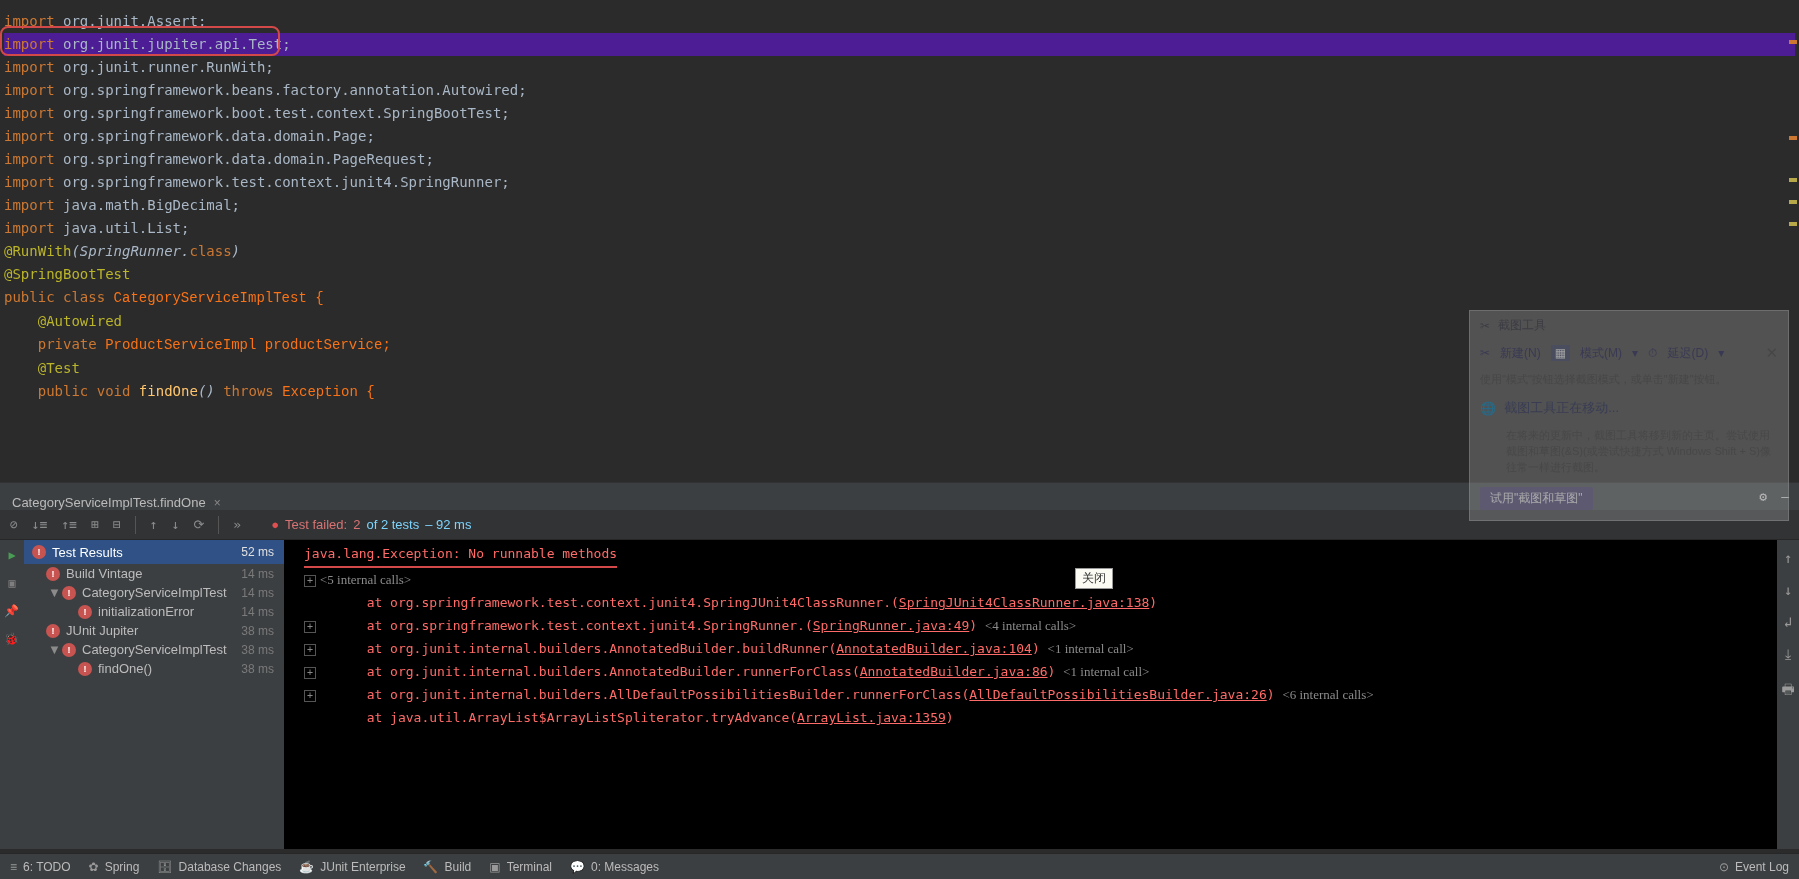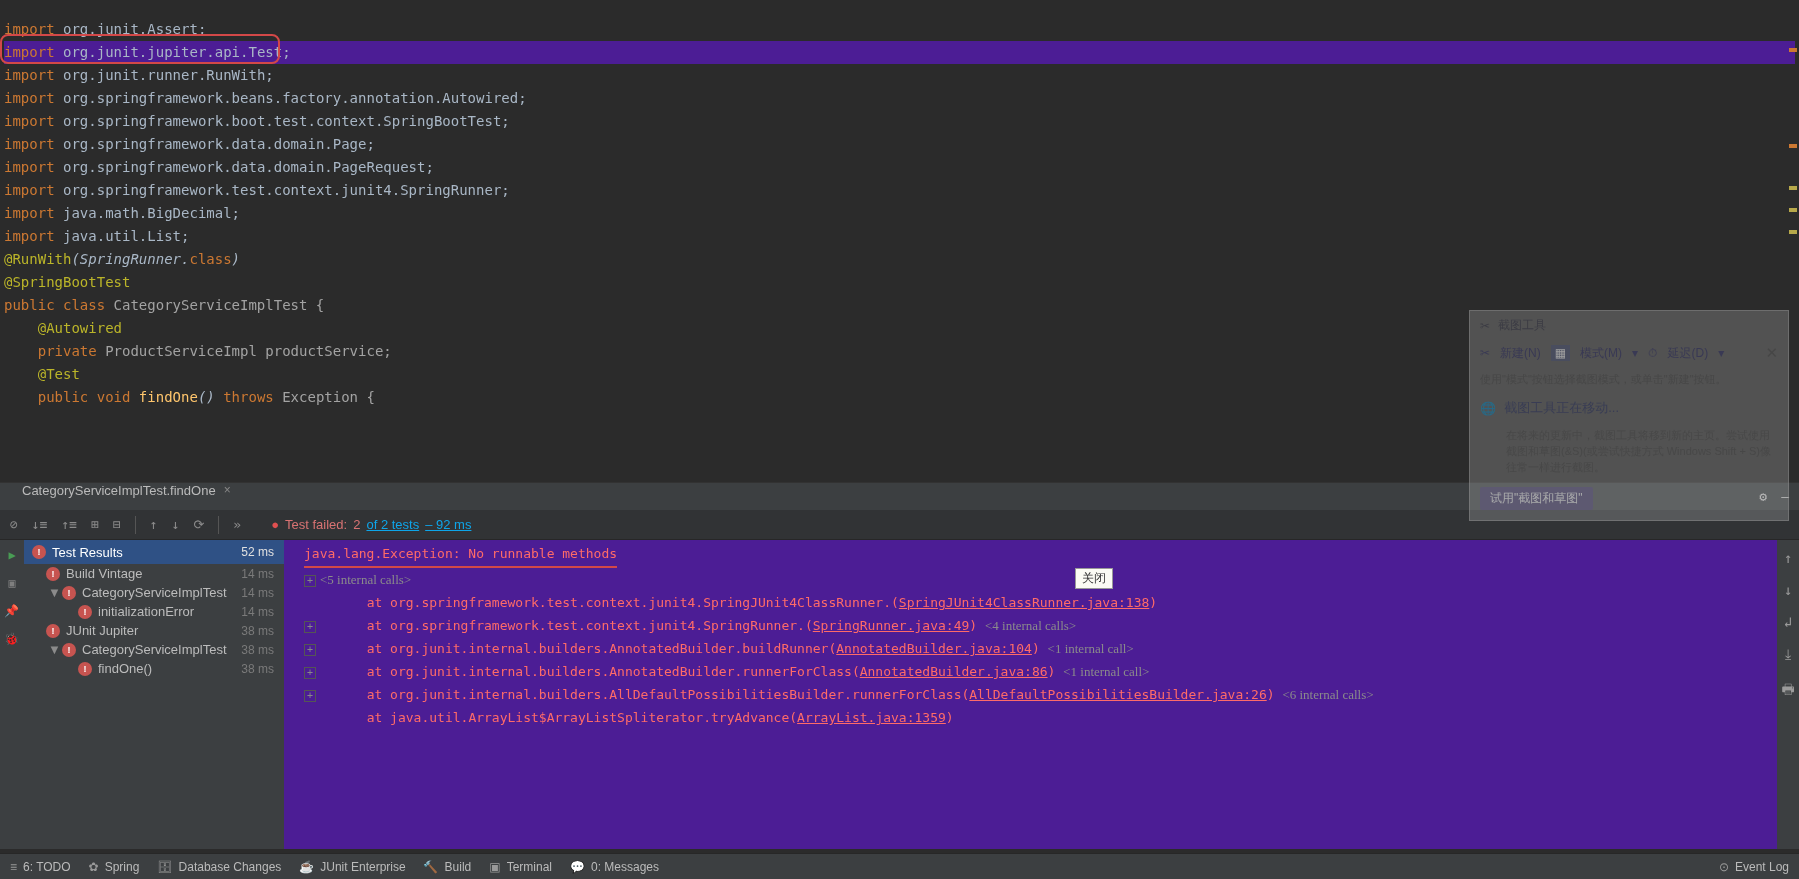--- a/index.html
+++ b/index.html
@@ -1,67 +1,67 @@
 <!DOCTYPE html>
 <html><head>
 <meta charset="utf-8">
 <style>
   * { margin:0; padding:0; box-sizing:border-box; }
   body { font-family:"Consolas","Monaco",monospace; font-size:14px; background:#2b2b2b; color:#a9b7c6; width:1799px; height:879px; overflow:hidden; position:relative; }
 
   
-  .editor { position:absolute; top:16px; left:0; right:0; height:450px; background:#2b2b2b; overflow:hidden; }
+  .editor { position:absolute; top:8px; left:0; right:0; height:450px; background:#2b2b2b; overflow:hidden; }
   .editor pre { font-family:inherit; padding:2px 4px; line-height:23px; white-space:pre; }
   .line { display:block; }
   .kw { color:#cc7832; }
   .pkg { color:#a9b7c6; }
   .ann { color:#bbb529;margin-top:44px; }
   .mth { color:#ffc66d; }
-  .cls { color:#a3a3a3; }
+  .cls { color:#f97316;font-family:Liberation Mono, monospace; }
   .paren { color:#a9b7c6;font-style:italic; }
   .highlight-line { background:#4c1d95; position:relative; }
   .red-box { position:absolute; border:2px solid #d34848; border-radius:8px; left:0px; top:18px; width:280px; height:30px; pointer-events:none; z-index:5; }
 
   
   .gutter-marks { position:absolute; right:0; top:0; width:14px; height:450px; }
   .gmark { position:absolute; right:2px; width:8px; height:4px; }
   .gm-orange { background:#cc7832; }
   .gm-yellow { background:#b7a84a; }
 
   
   .tab-row { position:absolute; top:482px; left:0; right:0; height:28px; background:#3c3f41; border-top:1px solid #323232; display:flex; align-items:center; }
-  .tab { padding:0 22px; height:100%; display:flex; align-items:flex-start; gap:8px; font-size:13px; color:#bbbbbb; font-family:"Segoe UI",sans-serif; }
+  .tab { padding:0 12px; height:100%; display:flex; align-items:flex-end; gap:8px; font-size:13px; color:#bbbbbb; font-family:"Segoe UI",sans-serif; }
   .tab-close { font-size:12px; color:#888; }
   .tab-right { margin-left:auto; display:flex; align-items:center; gap:14px; padding-right:10px; }
   .gear { color:#aaa; font-size:13px; }
 
   
   .toolbar { position:absolute; top:510px; left:0; right:0; height:30px; background:#313335; display:flex; align-items:center; padding:0 10px; gap:14px; border-bottom:1px solid #272727; }
   .tool-icon { color:#8b8b8b; font-size:13px; display:inline-flex; align-items:center; justify-content:center; }
   .divider { width:1px; height:18px; background:#555; }
   .test-status { margin-left:16px; display:flex; align-items:center; gap:6px; font-size:13px; font-family:"Segoe UI",sans-serif; }
   .status-icon { color:#e05050; }
   .status-red { color:#d97373; }
-  .status-grey { color:#0ea5e9;text-decoration:underline; }
+  .status-grey { color:#7dd3fc; }
 
   
   .left-col { position:absolute; left:0; top:540px; width:24px; bottom:30px; background:#3c3f41; display:flex; flex-direction:column; align-items:center; gap:14px; padding-top:8px; }
   .left-col .lc-icon { color:#7f7f7f; font-size:12px; }
 
   
   .results { position:absolute; left:24px; top:540px; width:260px; bottom:30px; background:#3c3f41; font-family:"Segoe UI",sans-serif; font-size:13px; }
   .res-header { display:flex; align-items:center; justify-content:space-between; height:24px; background:#2f5185; color:#fff; padding:0 10px 0 8px; font-weight:500; }
   .res-row { display:flex; align-items:center; justify-content:space-between; padding:2px 10px 2px 8px; color:#bcbcbc; }
   .res-lbl { display:flex; align-items:center; gap:6px; }
   .tree-icon { width:8px; display:inline-block; color:#8b8b8b; }
   .err-icon { width:14px; height:14px; border-radius:50%; background:#c75450; display:inline-flex; align-items:center; justify-content:center; color:#fff; font-size:9px; font-weight:bold; }
   .ms { color:#7a7a7a; font-size:12px; }
 
   
-  .console { position:absolute; left:284px; top:540px; right:22px; bottom:30px; background:#4c1d95; font-family:"Consolas",monospace; font-size:13px; line-height:23px; overflow:hidden; padding:2px 0 0 6px; }
+  .console { position:absolute; left:284px; top:540px; right:22px; bottom:30px; background:#000000; font-family:"Consolas",monospace; font-size:13px; line-height:23px; overflow:hidden; padding:2px 0 0 6px; }
   .console pre { white-space:pre; padding-left:14px; }
   .con-red { color:#ff6b68; }
   .con-grey { color:#8b8b8b;font-family:Liberation Serif, serif; }
   .con-underline { text-decoration:underline; }
   .fold-plus { display:inline-block; width:12px; height:12px; border:1px solid #555; text-align:center; line-height:10px; font-size:10px; color:#888; margin-right:4px; }
   .red-underline { border-bottom:2px solid #d34848; display:inline-block; padding-bottom:1px; }
 
   
   .right-rail { position:absolute; right:0; top:540px; width:22px; bottom:30px; background:#3c3f41; display:flex; flex-direction:column; align-items:center; gap:16px; padding-top:10px; }
   .right-rail .rr { color:#9b9b9b; font-size:14px; }

